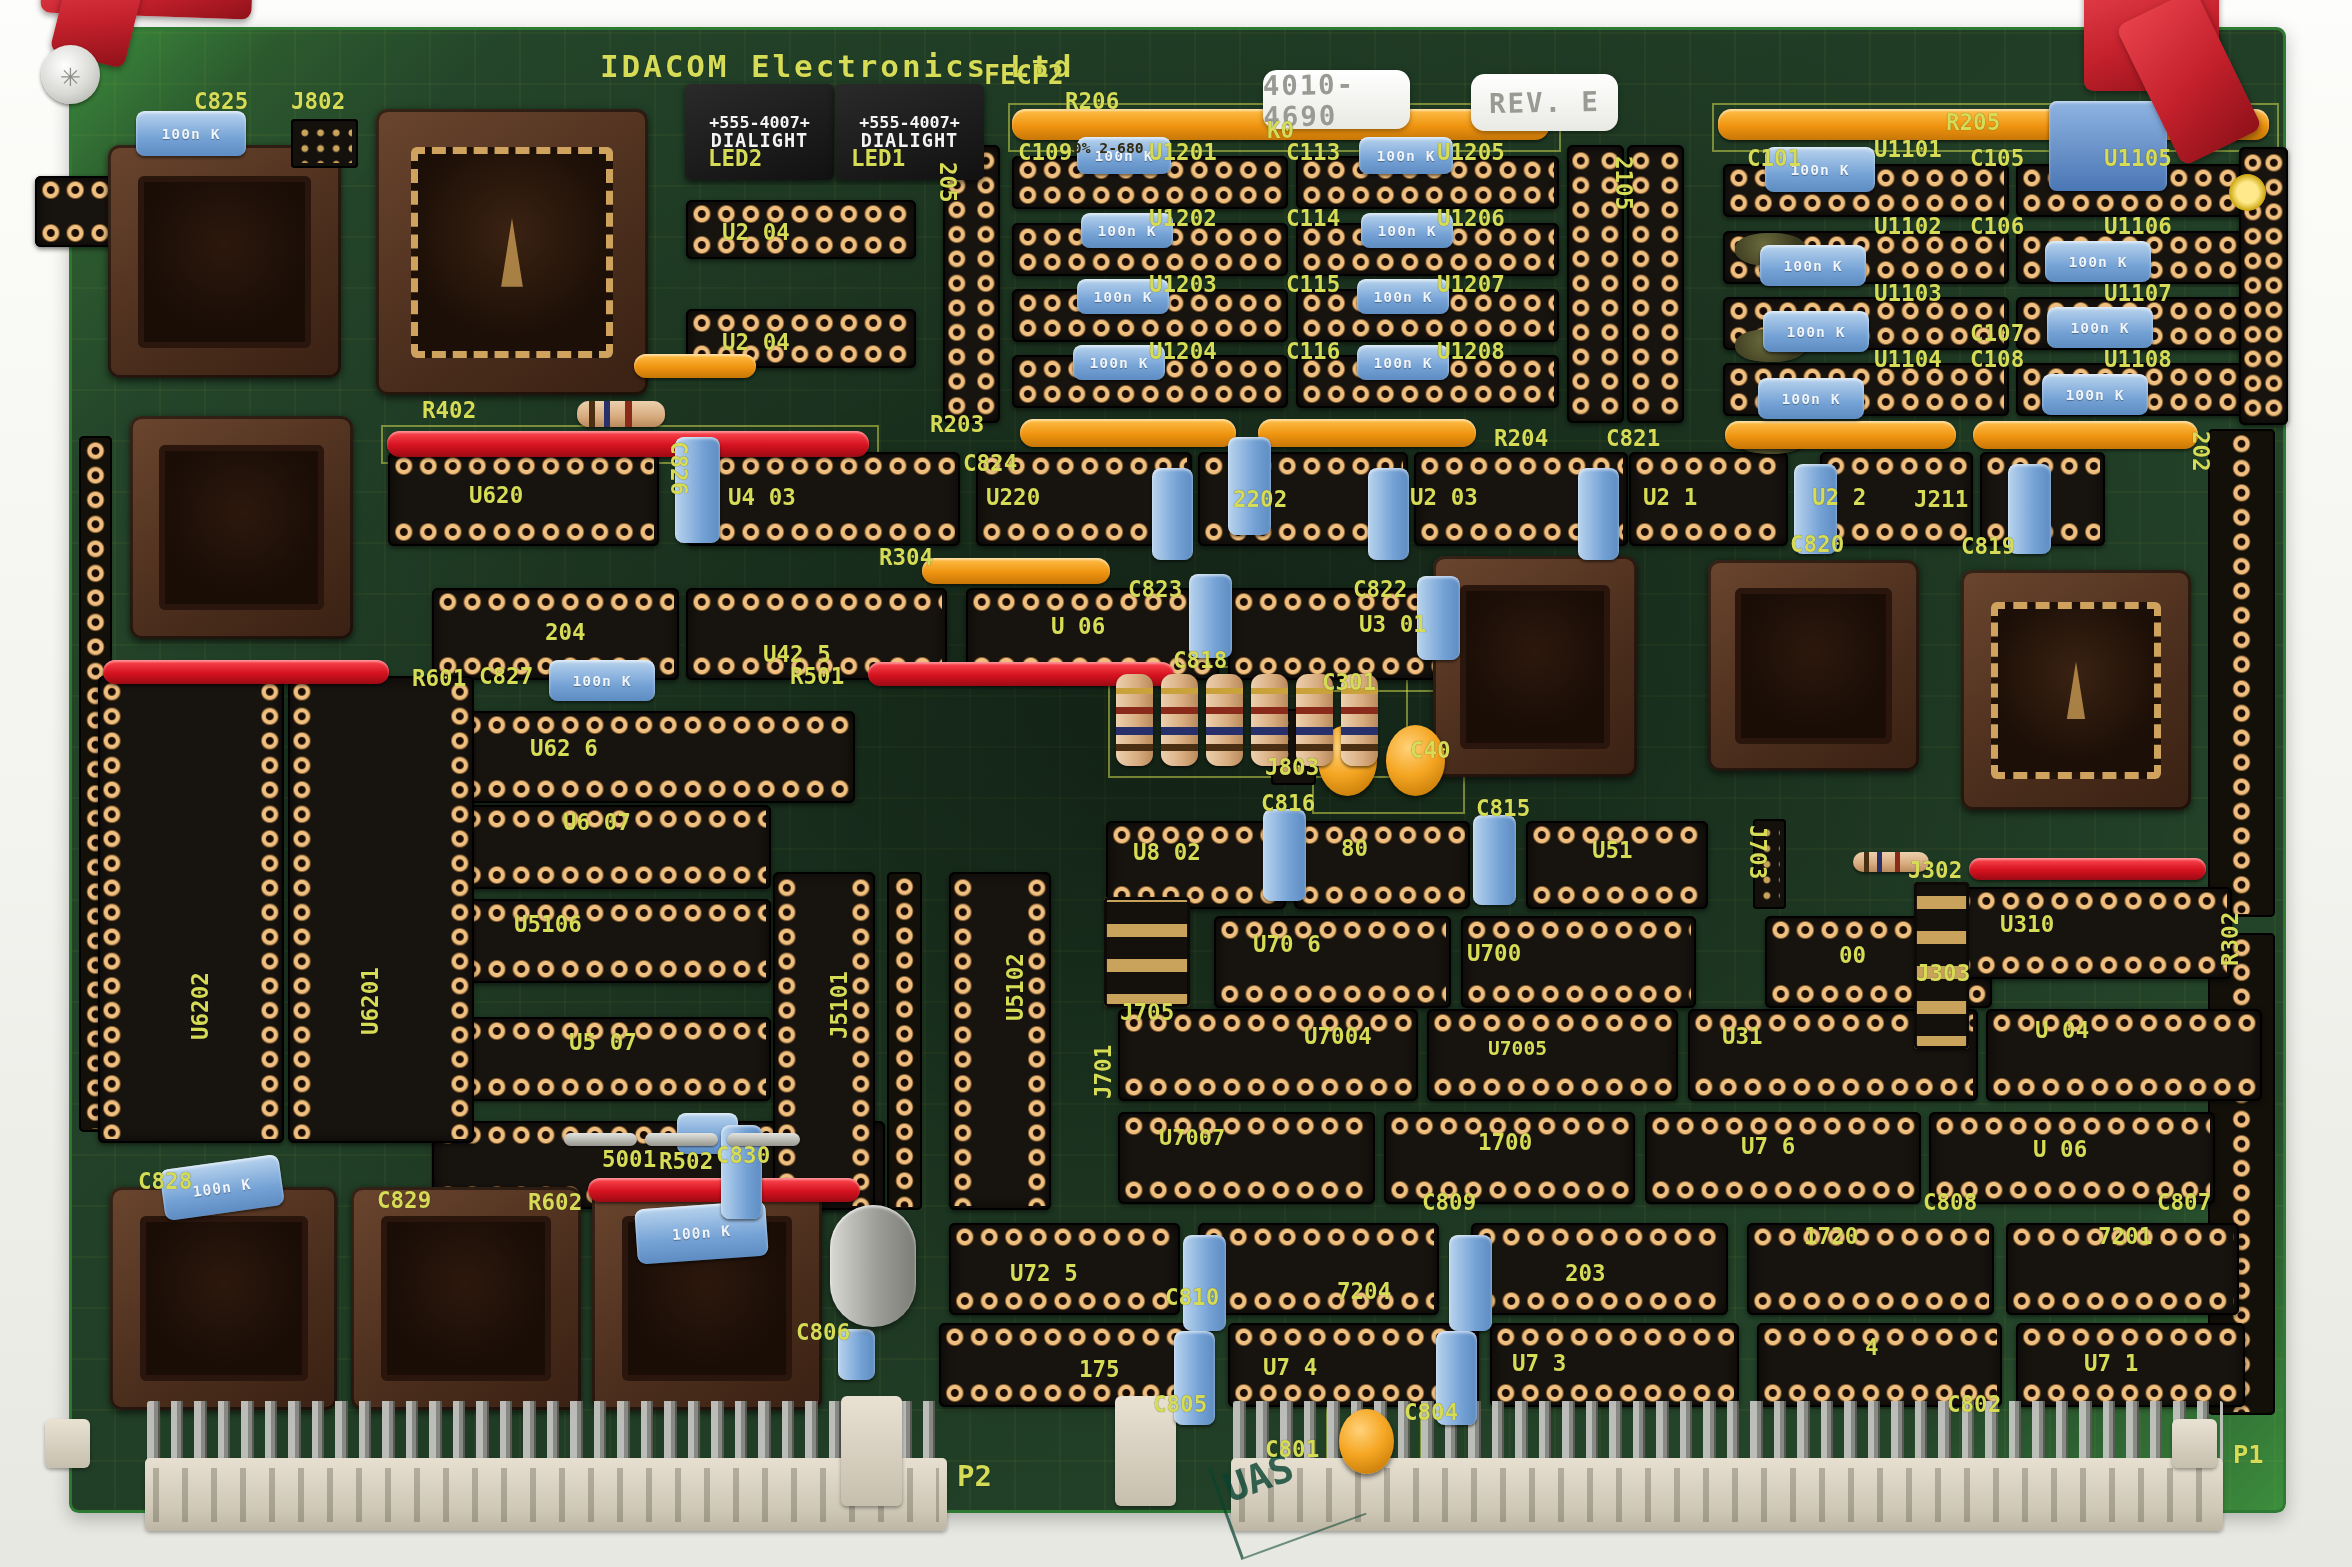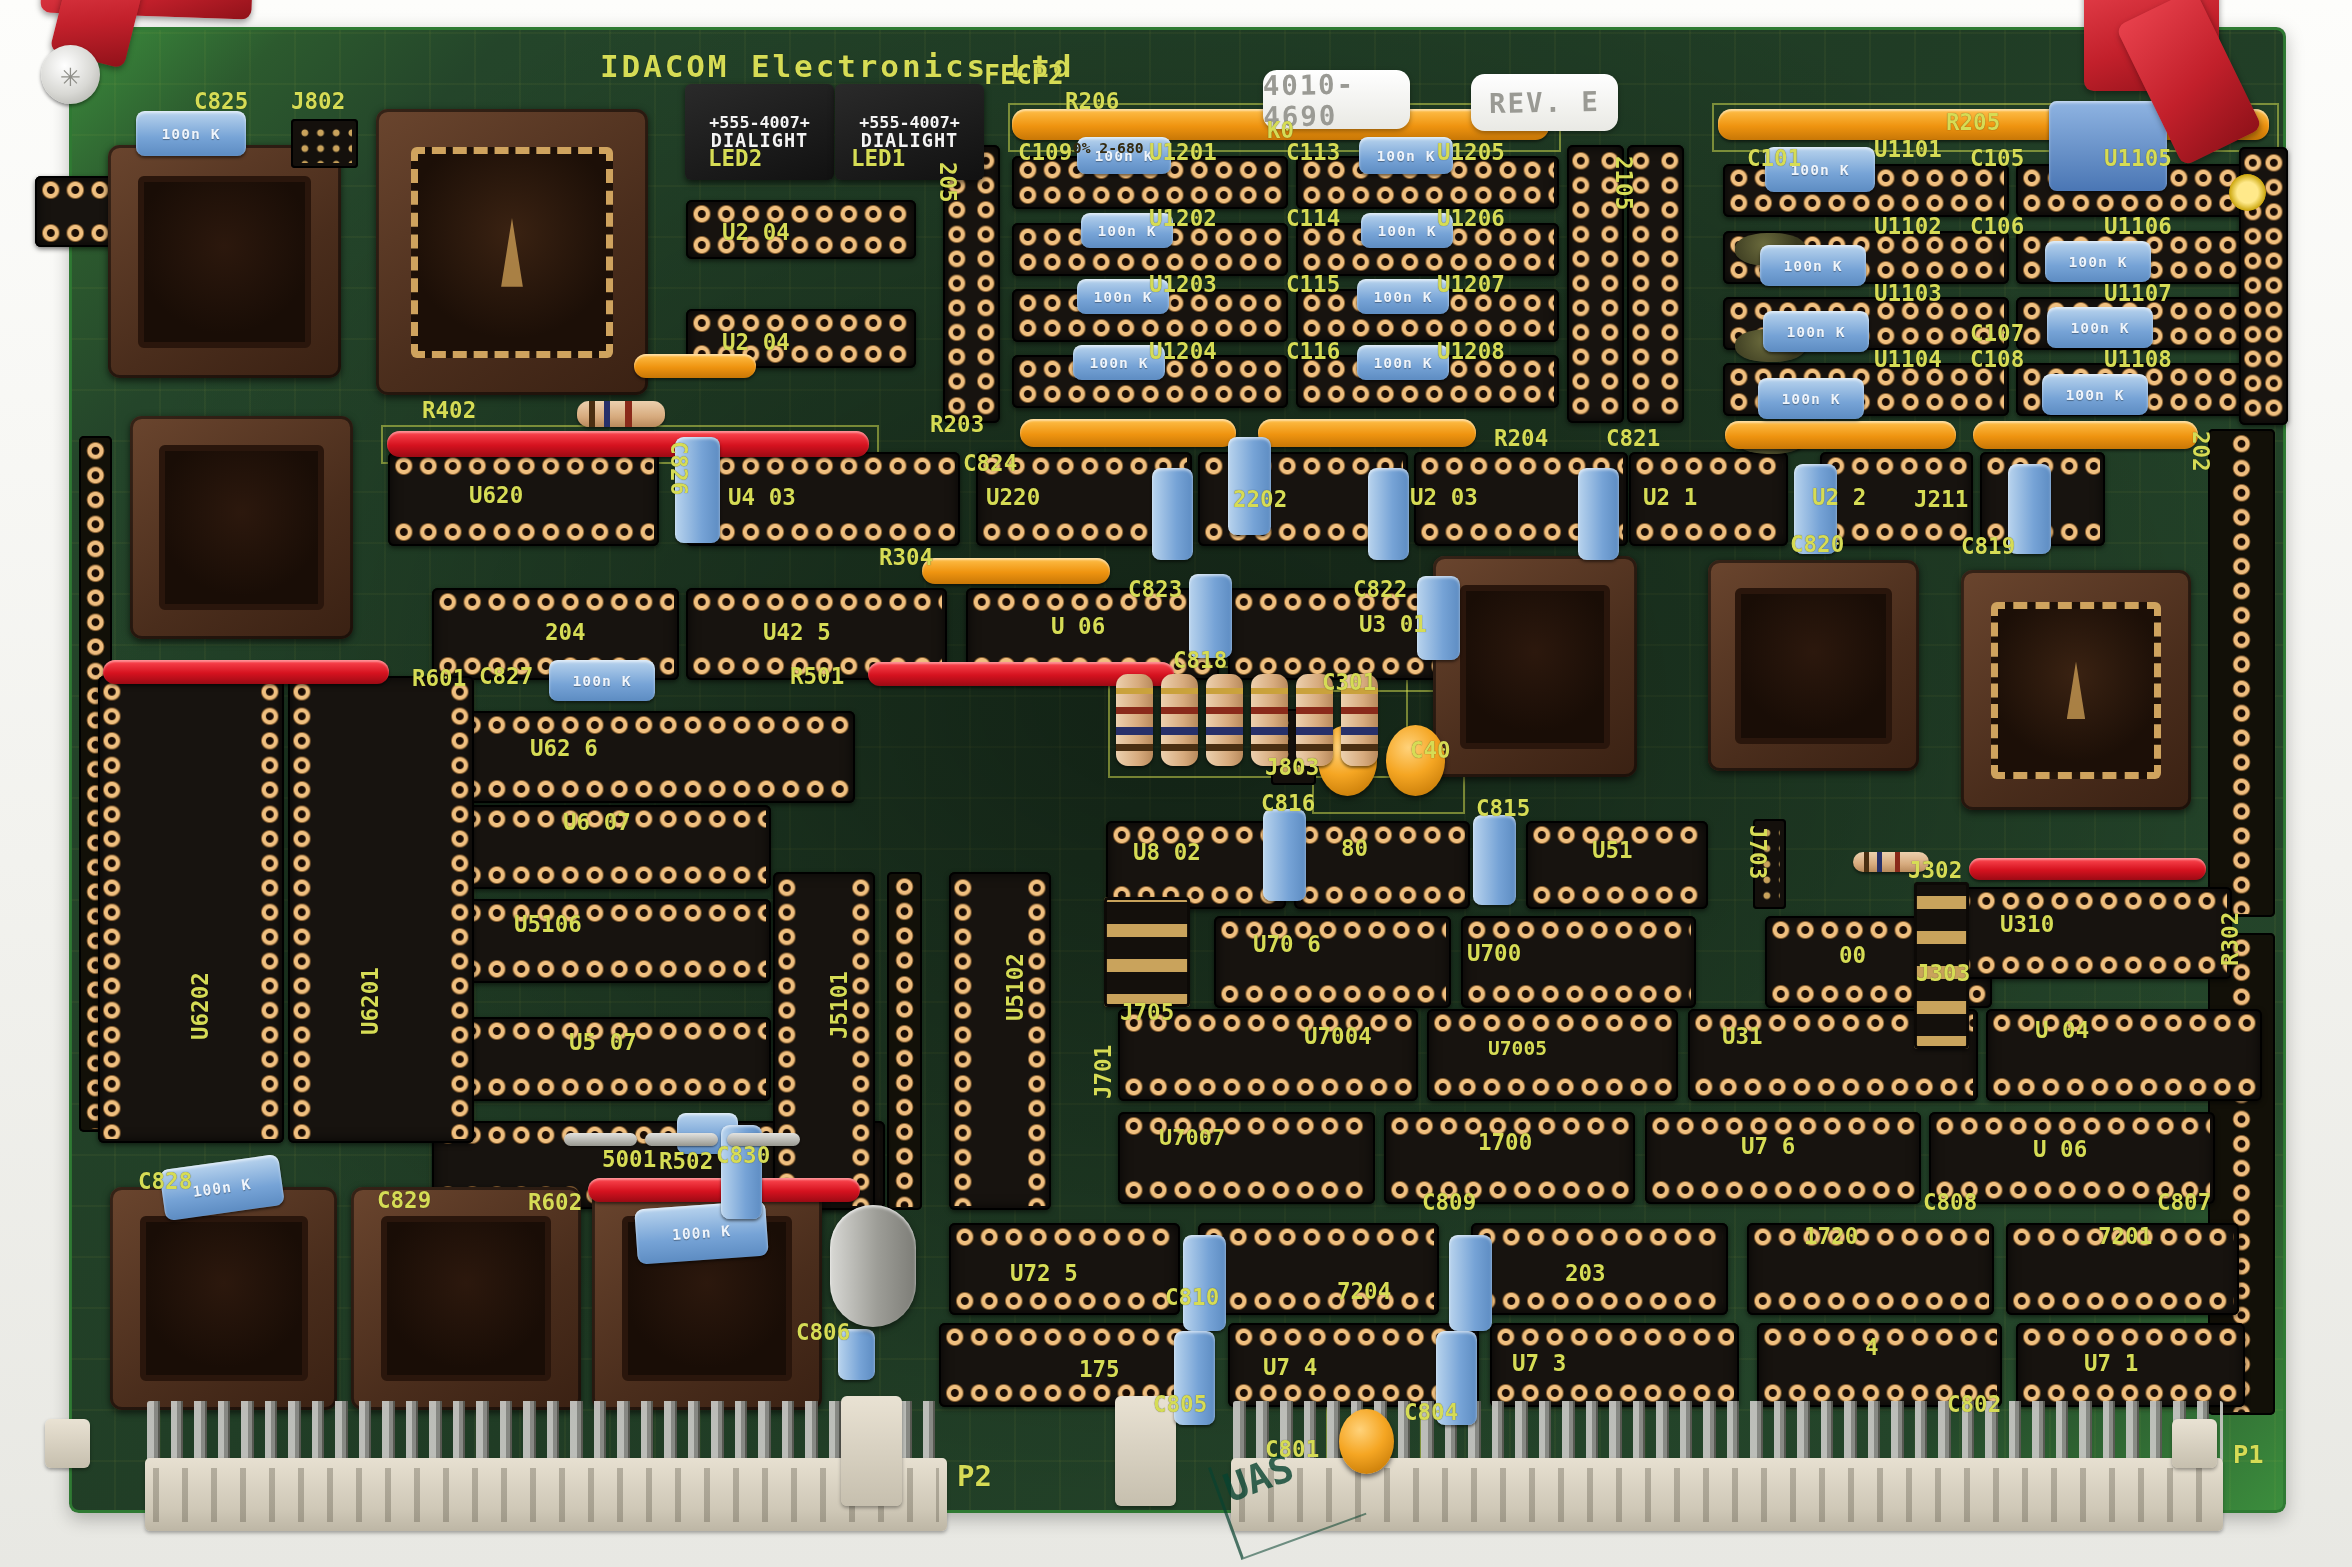--- a/index.html
+++ b/index.html
@@ -378,21 +378,21 @@
       <span class="slk" style="left: 1574px; top: 459px; font-size: 22.5px;">U2 1</span>
       <span class="slk" style="left: 1743px; top: 459px; font-size: 22.5px;">U2 2</span>
       <span class="slk" style="left: 1845px; top: 461px; font-size: 22.5px;">J211</span>
       <span class="slk" style="left: 2143px; top: 404px; font-size: 22.5px; transform: rotate(90deg);">202</span>
       <span class="slk" style="left: 1059px; top: 551px; font-size: 22.5px;">C823</span>
       <span class="slk" style="left: 1284px; top: 551px; font-size: 22.5px;">C822</span>
       <span class="slk" style="left: 1721px; top: 506px; font-size: 22.5px;">C820</span>
       <span class="slk" style="left: 1892px; top: 508px; font-size: 22.5px;">C819</span>
       <span class="slk" style="left: 810px; top: 519px; font-size: 22.5px;">R304</span>
       <span class="slk" style="left: 476px; top: 594px; font-size: 22.5px;">204</span>
-      <span class="slk" style="left: 694px; top: 594px; font-size: 22.5px;">U42 5</span>
+      <span class="slk" style="left: 694px; top: 616px; font-size: 22.5px;">U42 5</span>
       <span class="slk" style="left: 982px; top: 588px; font-size: 22.5px;">U 06</span>
       <span class="slk" style="left: 1290px; top: 586px; font-size: 22.5px;">U3 01</span>
       <span class="slk" style="left: 343px; top: 640px; font-size: 22.5px;">R601</span>
       <span class="slk" style="left: 410px; top: 638px; font-size: 22.5px;">C827</span>
       <span class="slk" style="left: 721px; top: 638px; font-size: 22.5px;">R501</span>
       <span class="slk" style="left: 461px; top: 710px; font-size: 22.5px;">U62 6</span>
       <span class="slk" style="left: 1104px; top: 622px; font-size: 22.5px;">C818</span>
       <span class="slk" style="left: 1253px; top: 644px; font-size: 22.5px;">C301</span>
       <span class="slk" style="left: 1196px; top: 729px; font-size: 22.5px;">J803</span>
       <span class="slk" style="left: 1341px; top: 712px; font-size: 22.5px;">C40</span>

